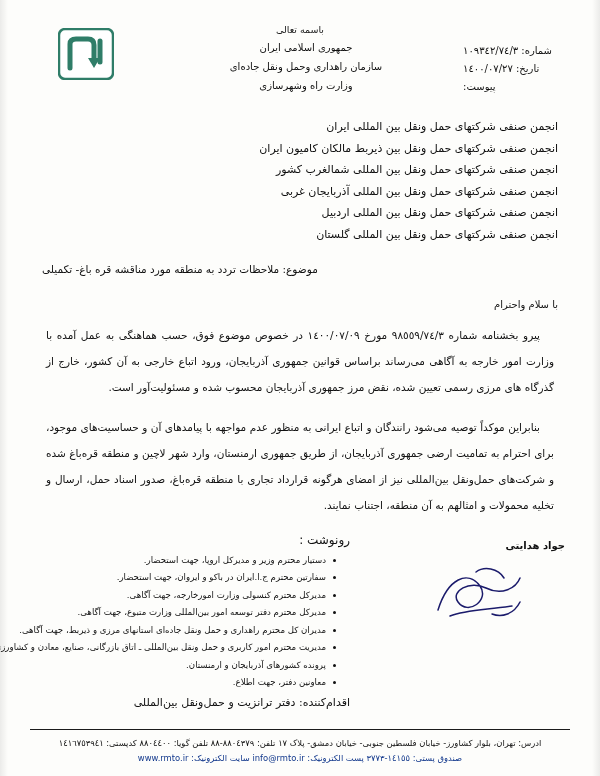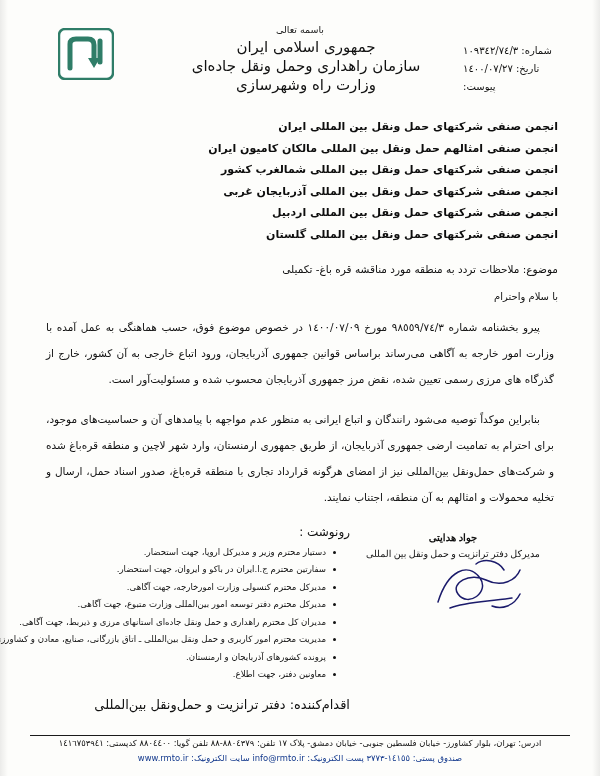--- a/index.html
+++ b/index.html
@@ -32,21 +32,21 @@
     left: 0; right: 0;
     text-align: center;
     font-size: 9.5px;
     color: #1a1a1a;
   }
   .org-block {
     position: absolute;
     top: 38px;
     left: 12px; right: 0;
     text-align: center;
-    font-size: 15px;
+    font-size: 10px;
     line-height: 19px;
     color: #111;
   }
   .org-block div { white-space: nowrap; }
   .logo {
     position: absolute;
     top: 28px;
     left: 58px;
     width: 56px;
     height: 52px;
@@ -61,34 +61,34 @@
     color: #111;
     direction: rtl;
   }
   .meta .row { white-space: nowrap; }
   .meta .lbl { display: inline-block; }
   
   .recipients {
     margin: 8px 42px 0 42px;
     text-align: right;
     font-size: 11px;
-    font-weight: bold;
+    font-weight: normal;
     line-height: 21.5px;
     color: #0d0d0d;
   }
   .recipients div { white-space: nowrap; }
   
   .subject {
     margin: 18px 42px 0 42px;
-    text-align: right;
+    text-align: left;
     font-size: 10.5px;
     color: #111;
   }
   .salutation {
-    margin: 16px 42px 0 42px;
+    margin: 24px 42px 0 42px;
     text-align: right;
     font-size: 10px;
     color: #111;
   }
   
   .body-text {
     margin: 12px 46px 0 46px;
     text-align: justify;
     text-align-last: right;
     font-size: 10.5px;
@@ -100,28 +100,27 @@
     text-indent: 14px;
   }
   
   .lower {
     position: relative;
     margin-top: 6px;
     height: 190px;
   }
   .signature {
     position: absolute;
-    right: 52px;
+    right: 35px;
     top: 6px;
     width: 190px;
-    text-align: center;
+    text-align: right;
     font-size: 9.5px;
     line-height: 16px;
     color: #111;
-    font-family: Liberation Serif, serif;
   }
   .sig-name { font-weight: bold; font-size: 10px; }
   .sig-title { font-size: 9.5px; }
   .stamp {
     position: absolute;
     right: 60px;
     top: 26px;
     width: 120px;
     height: 72px;
     pointer-events: none;
@@ -142,28 +141,29 @@
   .cc li { position: relative; padding-right: 10px; white-space: nowrap; }
   .cc li:before {
     content: "";
     position: absolute;
     right: 0;
     top: 7px;
     width: 3px; height: 3px;
     background: #111;
     border-radius: 50%;
   }
-  .cc-footer { margin-top: 12px; padding-right: 0; font-size: 13px; }
+  .cc-footer { margin-top: 2px; padding-right: 0; font-size: 11px; }
   
   .footer {
     position: absolute;
     left: 0; right: 0;
     bottom: 10px;
     border-top: 1.4px solid #1b1b1b;
     margin: 0 30px;
+    padding-top: 6px;
     text-align: center;
     font-size: 8.4px;
     line-height: 15px;
     color: #111;
     direction: rtl;
   }
   .footer .line { white-space: nowrap; }
   .footer .blue { color: #12388c; }
   .edge-shadow-l, .edge-shadow-r {
     position: absolute;
@@ -208,40 +208,39 @@
       </div>
       <div class="row">
         <span class="lbl">پیوست:</span>
         <span></span>
       </div>
     </div>
   </div>
 
   <div class="recipients">
     <div>انجمن صنفی شرکتهای حمل ونقل بین المللی ایران</div>
-    <div>انجمن صنفی امثالهم حمل ونقل بین المللی مالکان کامیون ایران</div>
+    <div>انجمن صنفی شرکتهای حمل ونقل بین ذیربط مالکان کامیون ایران</div>
     <div>انجمن صنفی شرکتهای حمل ونقل بین المللی شمالغرب کشور</div>
     <div>انجمن صنفی شرکتهای حمل ونقل بین المللی آذربایجان غربی</div>
     <div>انجمن صنفی شرکتهای حمل ونقل بین المللی اردبیل</div>
     <div>انجمن صنفی شرکتهای حمل ونقل بین المللی گلستان</div>
   </div>
 
   <div class="subject">موضوع: ملاحظات تردد به منطقه مورد مناقشه قره باغ- تکمیلی</div>
   <div class="salutation">با سلام واحترام</div>
 
   <div class="body-text">
     <p>پیرو بخشنامه شماره ٩٨٥٥٩/٧٤/٣ مورخ ١٤٠٠/٠٧/٠٩ در خصوص موضوع فوق، حسب هماهنگی به عمل آمده با وزارت امور خارجه به آگاهی می‌رساند براساس قوانین جمهوری آذربایجان، ورود اتباع خارجی به آن کشور، خارج از گذرگاه های مرزی رسمی تعیین شده، نقض مرز جمهوری آذربایجان محسوب شده و مسئولیت‌آور است.</p>
     <p>بنابراین موکداً توصیه می‌شود رانندگان و اتباع ایرانی به منظور عدم مواجهه با پیامدهای آن و حساسیت‌های موجود، برای احترام به تمامیت ارضی جمهوری آذربایجان، از طریق جمهوری ارمنستان، وارد شهر لاچین و منطقه قره‌باغ شده و شرکت‌های حمل‌ونقل بین‌المللی نیز از امضای هرگونه قرارداد تجاری با منطقه قره‌باغ، صدور اسناد حمل، ارسال و تخلیه محمولات و امثالهم به آن منطقه، اجتناب نمایند.</p>
   </div>
 
   <div class="lower">
 
     <div class="signature">
       <div class="sig-name">جواد هدایتی</div>
-      <div class="sig-title">مدیرکل دفتر ترانزیت و حمل ونقل بین المللی</div>
     </div>
 
     <div class="stamp">
       <svg width="120" height="72" viewBox="0 0 120 72" xmlns="http://www.w3.org/2000/svg">
         <g fill="none" stroke="#1b1b6b" stroke-width="1.5" stroke-linecap="round">
           <path d="M18 52 C28 20, 48 12, 60 28 C70 42, 48 58, 38 44 C30 33, 50 22, 66 30 C82 38, 96 30, 100 20"></path>
           <path d="M30 58 C46 52, 66 52, 92 48"></path>
           <path d="M56 14 C64 8, 78 10, 84 20"></path>
           <path d="M72 56 C82 60, 94 56, 100 44"></path>
         </g>

